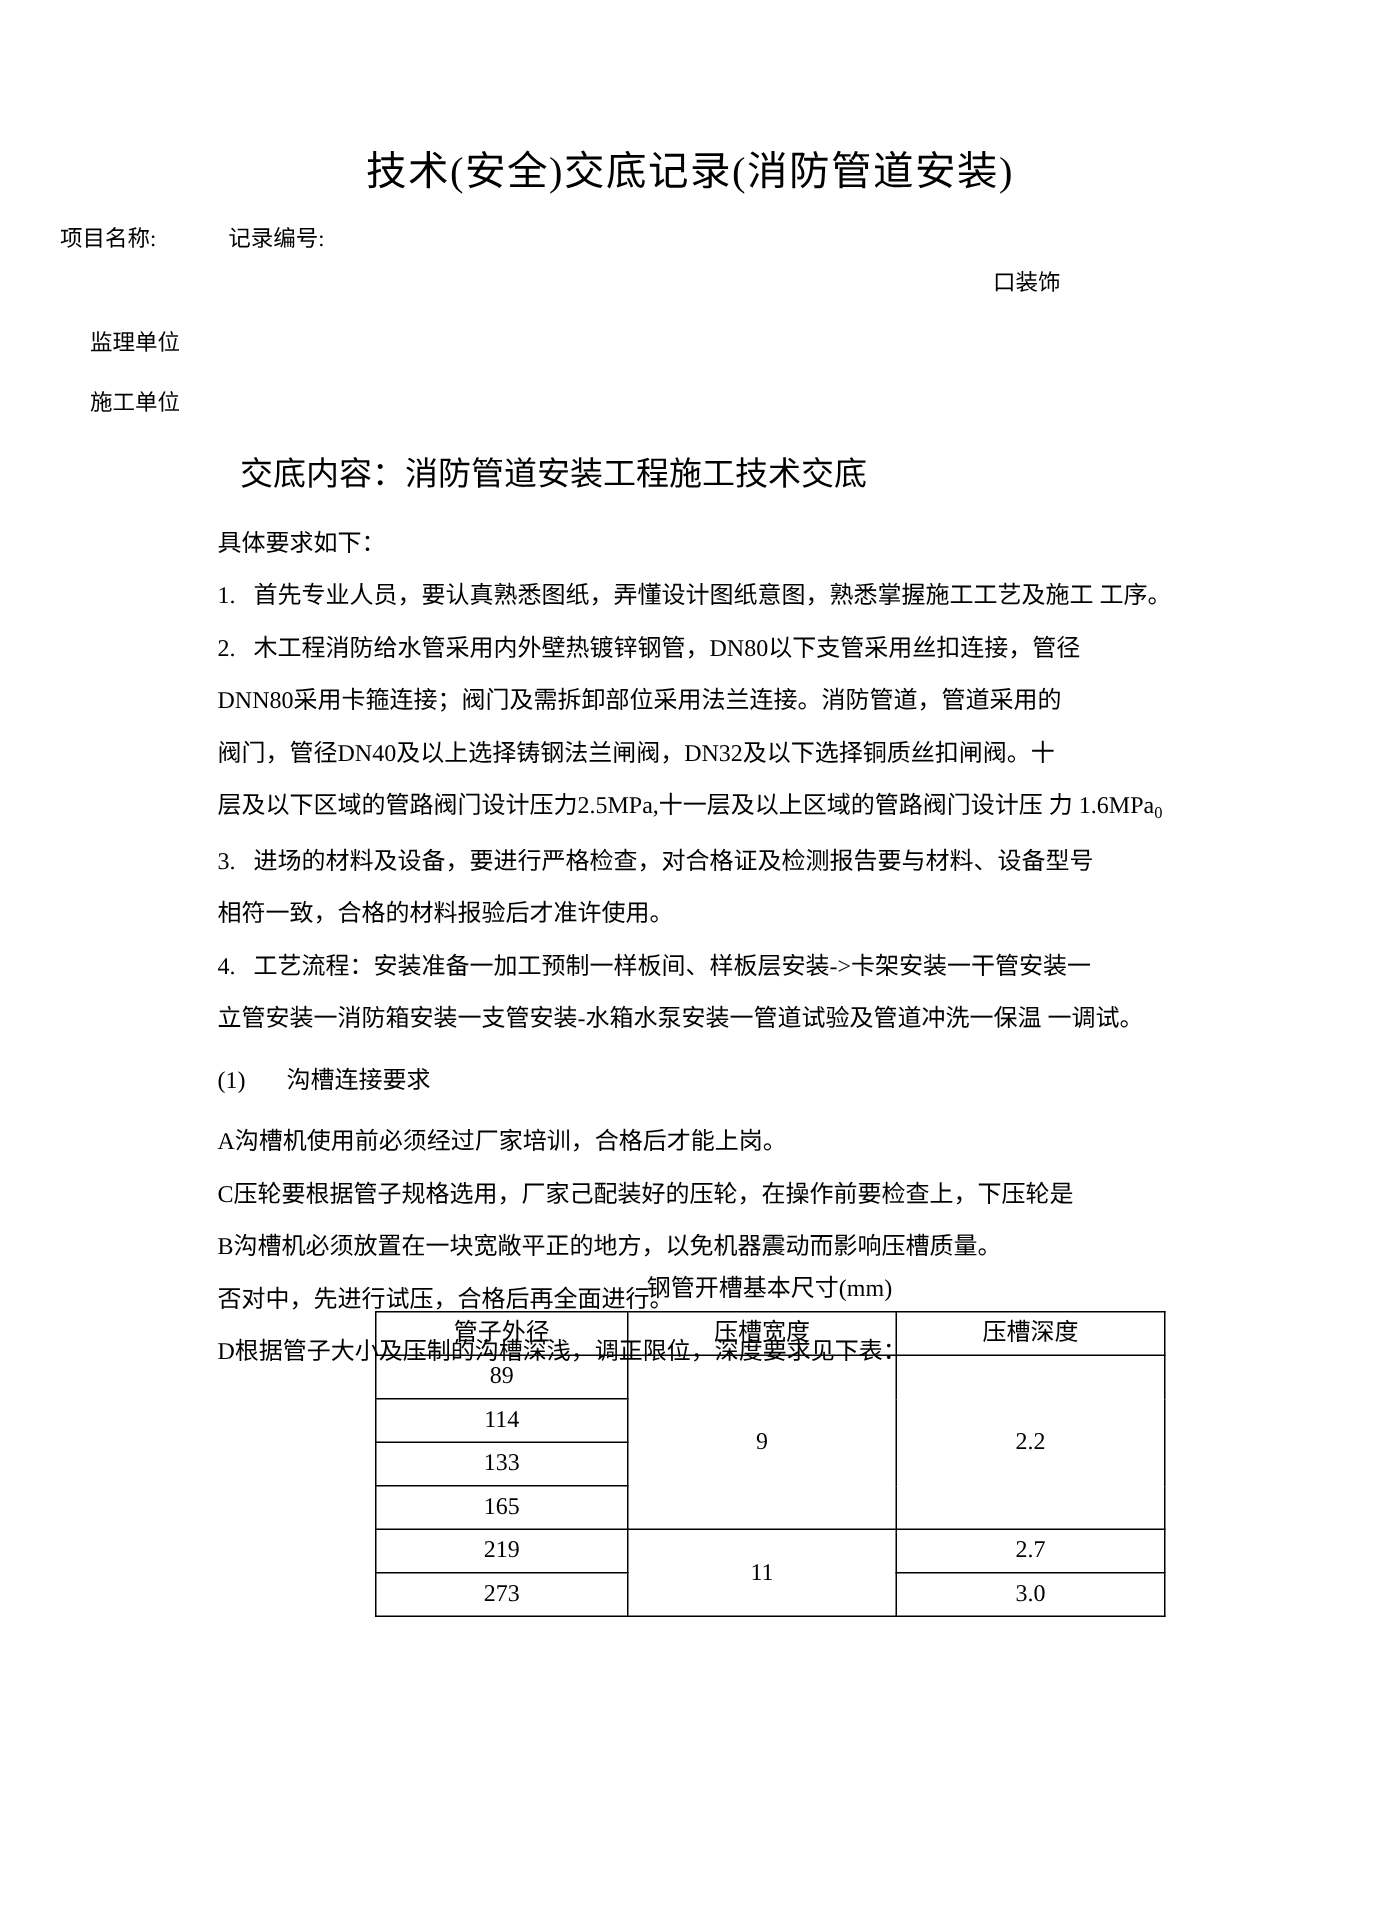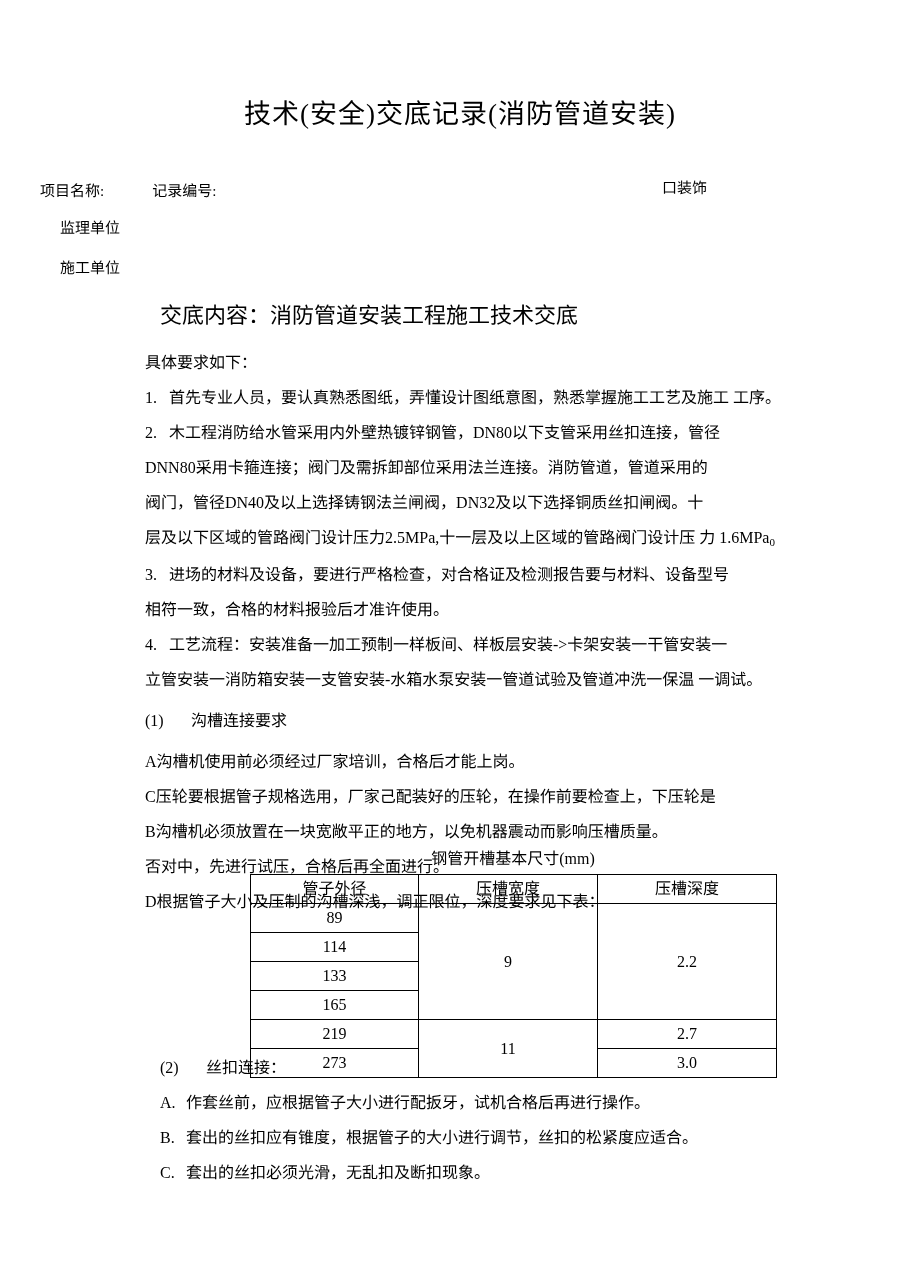--- a/index.html
+++ b/index.html
@@ -36,21 +36,20 @@
     white-space: nowrap;
   }
 
   
   .meta-row-1 {
     position: absolute;
     top: 147px;
     left: 40px;
     font-size: 15px;
     white-space: nowrap;
-    margin-top: 32px;
   }
   .meta-row-1 .proj-label { margin-right: 48px; }
 
   .meta-decor {
     position: absolute;
     top: 176px;
     left: 662px;
     font-size: 15px;
     white-space: nowrap;
   }
@@ -227,20 +226,14 @@
           <td>2.7</td>
         </tr>
         <tr>
           <td>273</td>
           <td>3.0</td>
         </tr>
       </tbody>
     </table>
   </div>
 
-  <div class="tail-block">
-    <p><span class="num2">(2)</span><span>丝扣连接：</span></p>
-    <p><span class="alpha">A.</span><span>作套丝前，应根据管子大小进行配扳牙，试机合格后再进行操作。</span></p>
-    <p><span class="alpha">B.</span><span>套出的丝扣应有锥度，根据管子的大小进行调节，丝扣的松紧度应适合。</span></p>
-    <p><span class="alpha">C.</span><span>套出的丝扣必须光滑，无乱扣及断扣现象。</span></p>
-  </div>
 
 </div>
 
 </body></html>

